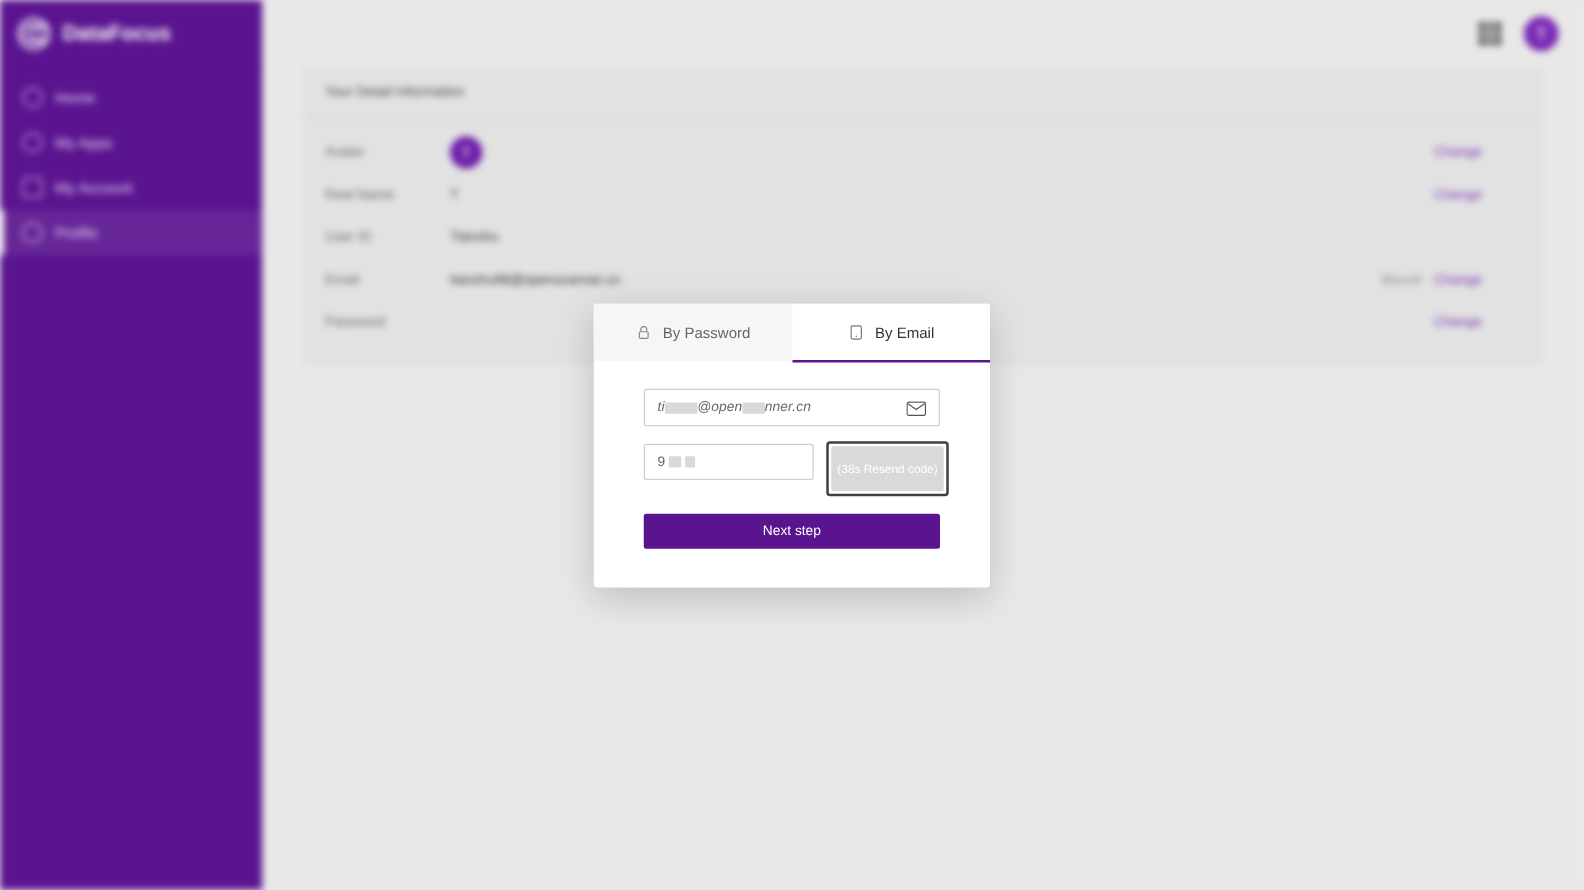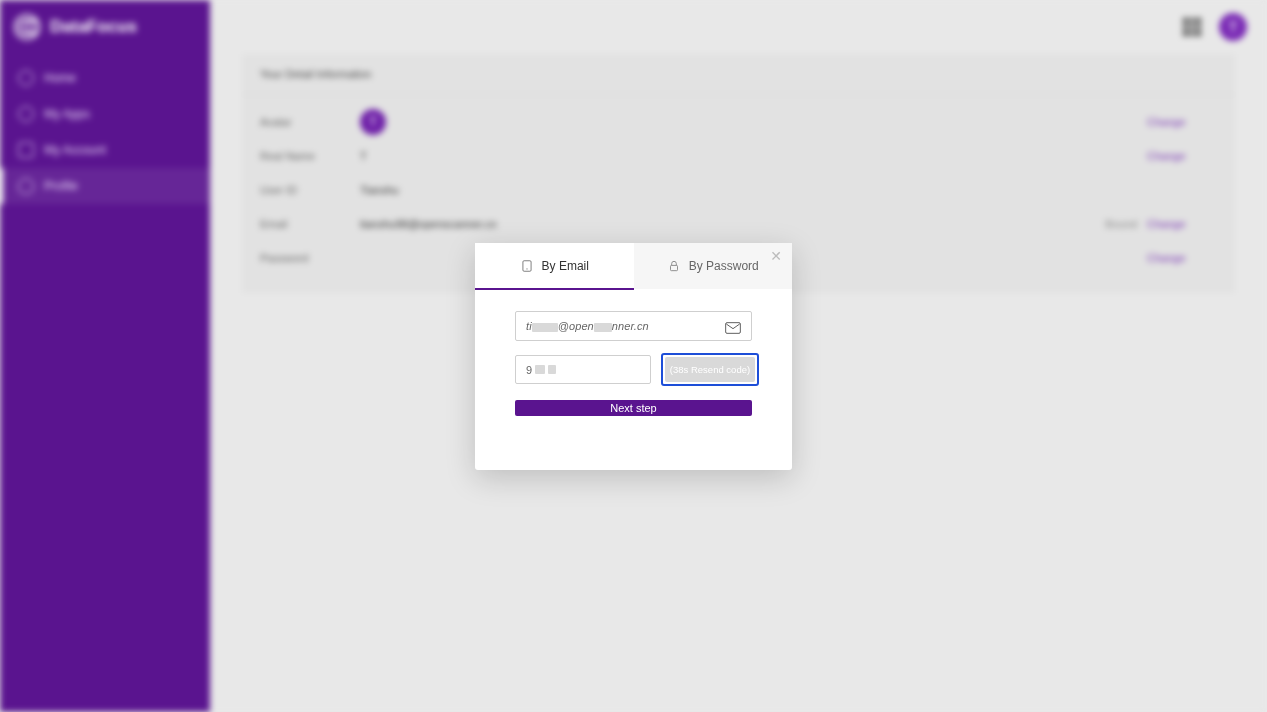--- a/index.html
+++ b/index.html
@@ -133,31 +133,31 @@
     display: flex; gap: 10px; margin: 14px auto 0; width: 244px; align-items: stretch;
   }
   .code-input {
     width: 136px; height: 29px; border: 1px solid #cfcfcf; border-radius: 2px;
     display: flex; align-items: center; padding: 0 10px; font-size: 11px; color: #666;
   }
   .code-input .mask {
     display: inline-block; background: #d9d9d9; border-radius: 1px; height: 9px; vertical-align: middle;
   }
   .resend-highlight {
-    width: 98px; height: 33px; border: 2px solid #1d4ed8; border-radius: 3px;
+    width: 98px; height: 44px; border: 2px solid #404040; border-radius: 3px;
     display: flex; align-items: center; justify-content: center; padding: 2px; margin-top: -2px;
   }
   .resend-btn {
     width: 100%; height: 100%; border-radius: 2px; background: #d9d9d9;
     display: flex; align-items: center; justify-content: center;
     font-size: 9.5px; color: #fff; text-align: center; white-space: nowrap;
   }
 
   .next-btn {
-    margin: 14px auto 0; width: 237px; height: 16px; border-radius: 2px;
+    margin: 14px auto 0; width: 237px; height: 28px; border-radius: 2px;
     background: #5a148f; color: #fff; font-size: 11px;
     display: flex; align-items: center; justify-content: center; cursor: pointer;
   }
 </style>
 </head>
 <body>
 
 <div class="app">
 
   <div class="bg-layer">
@@ -238,38 +238,38 @@
             <div class="link">Change</div>
           </div>
         </div>
       </div>
     </div>
   </div>
 
   <div class="modal">
     <div class="close">✕</div>
     <div class="tabs">
+      <div class="tab">
+        <span class="tico">
+          <svg viewBox="0 0 24 24" fill="none" stroke="#888" stroke-width="1.6">
+              <rect x="6" y="11" width="12" height="9" rx="1.5"></rect>
+              <path d="M8 11V8a4 4 0 0 1 8 0v3"></path>
+            </svg>
+        </span>
+        <span>By Password</span>
+      </div>
       <div class="tab active">
         <span class="tico">
           <svg viewBox="0 0 24 24" fill="none" stroke="#777" stroke-width="1.6">
               <rect x="5" y="3" width="14" height="18" rx="2"></rect>
               <circle cx="12" cy="17" r="1" fill="#777" stroke="none"></circle>
             </svg>
         </span>
         <span>By Email</span>
       </div>
-      <div class="tab">
-        <span class="tico">
-          <svg viewBox="0 0 24 24" fill="none" stroke="#888" stroke-width="1.6">
-              <rect x="6" y="11" width="12" height="9" rx="1.5"></rect>
-              <path d="M8 11V8a4 4 0 0 1 8 0v3"></path>
-            </svg>
-        </span>
-        <span>By Password</span>
-      </div>
     </div>
 
     <div class="body">
       <div class="field email">
         <div class="text">
           <span>ti</span><span class="mask" style="width:26px"></span><span>@open</span><span class="mask" style="width:18px"></span><span>nner.cn</span>
         </div>
         <span class="mail-ico">
           <svg viewBox="0 0 24 18" fill="none" stroke="#555" stroke-width="1.4">
               <rect x="1" y="1" width="22" height="16" rx="2"></rect>

